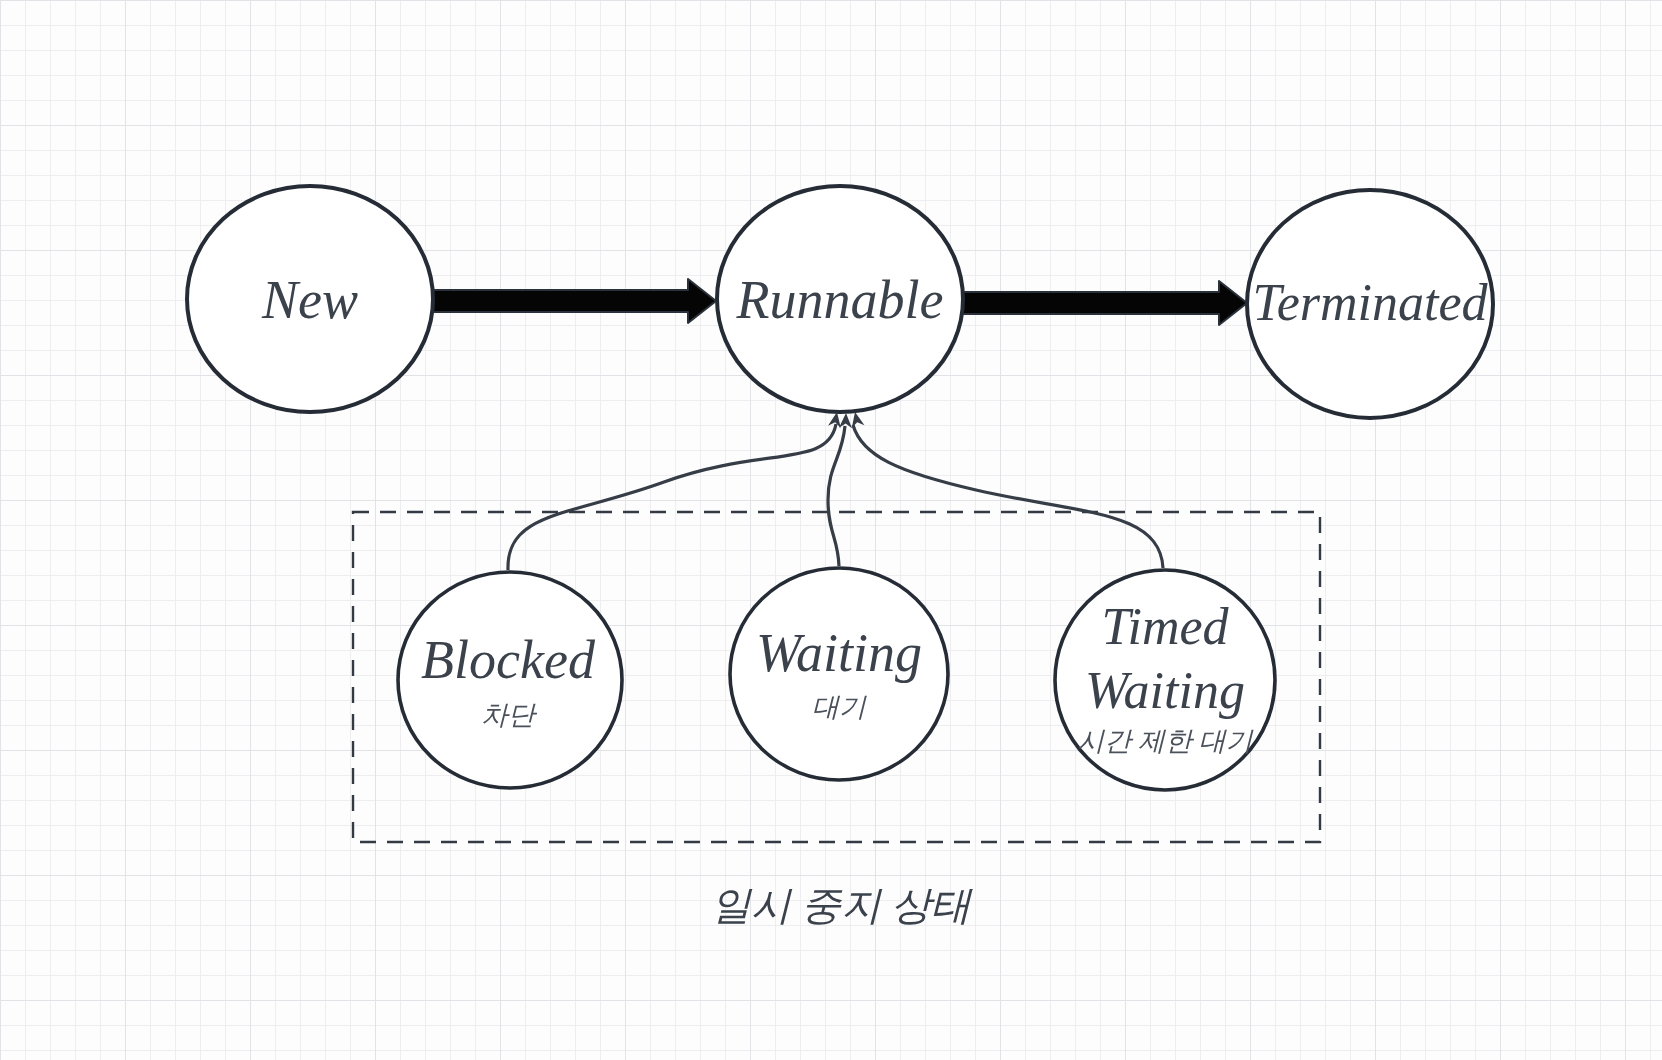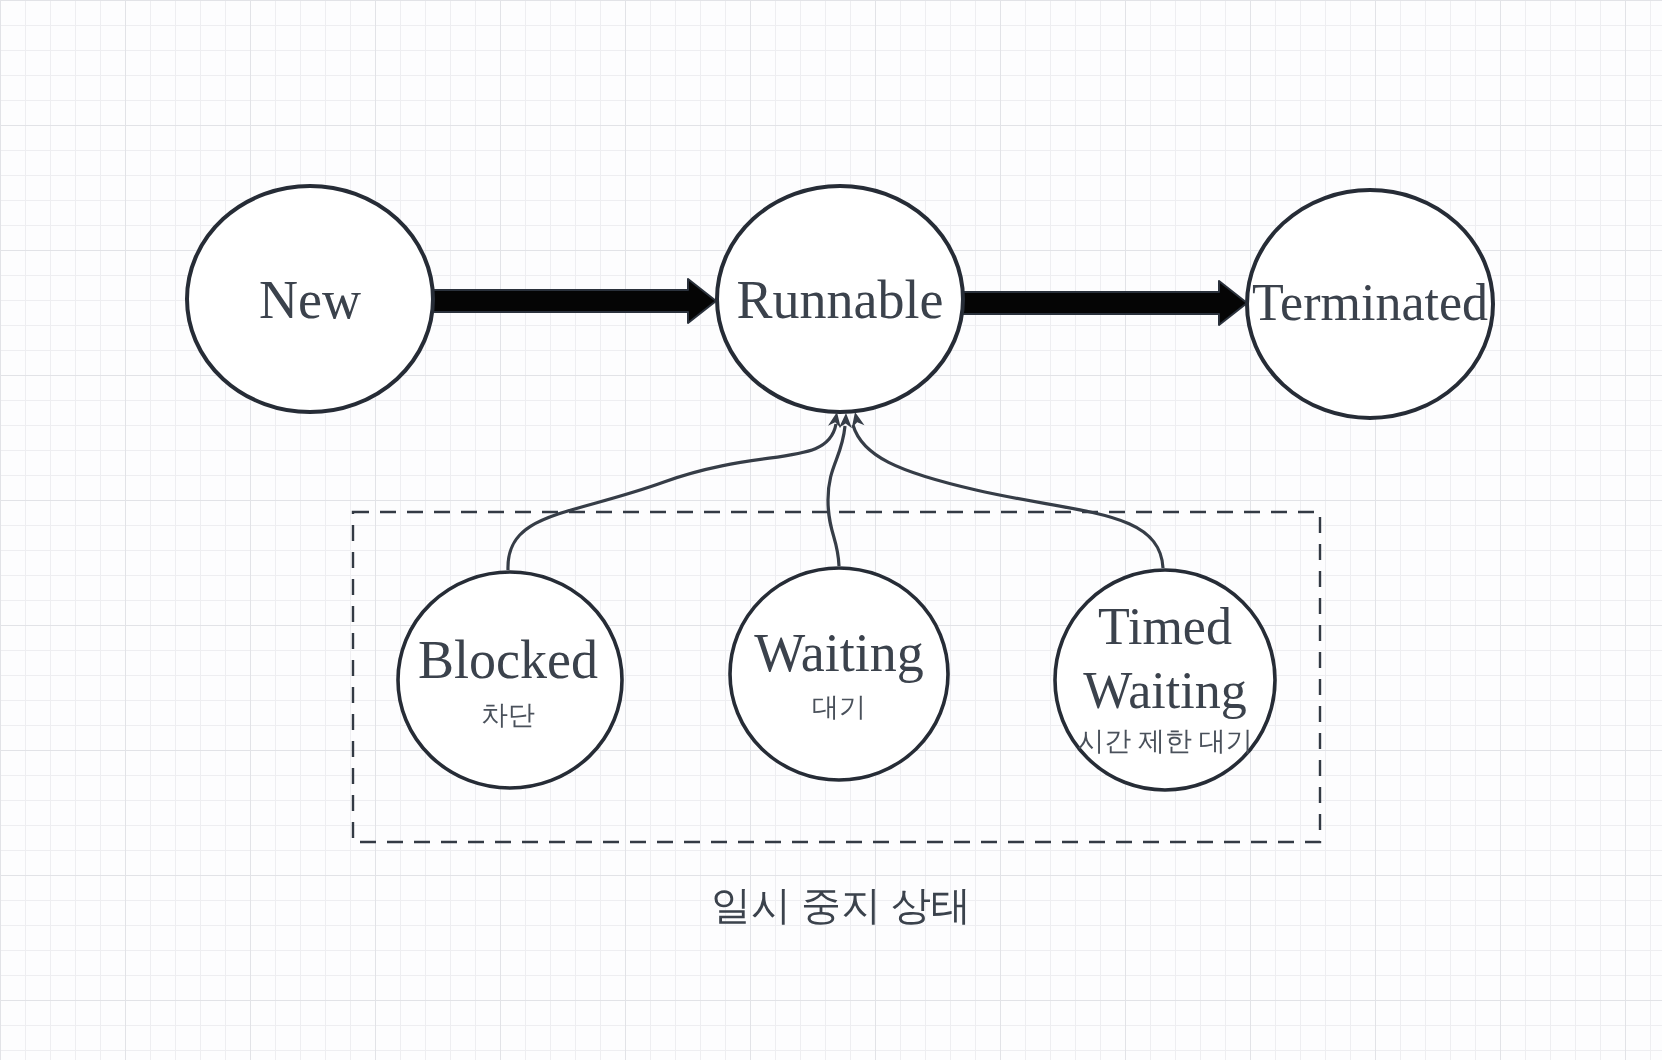--- a/index.html
+++ b/index.html
@@ -12,20 +12,21 @@
     width: 1662px;
     height: 1060px;
     overflow: hidden;
     background-color: #fdfdfe;
     background-image:
       linear-gradient(to right, #e2e3e7 1px, transparent 1px),
       linear-gradient(to bottom, #e2e3e7 1px, transparent 1px),
       linear-gradient(to right, #eeeef1 1px, transparent 1px),
       linear-gradient(to bottom, #eeeef1 1px, transparent 1px);
     background-size: 125px 125px, 125px 125px, 25px 25px, 25px 25px;
+    font-style: italic;
   }
   svg.diagram {
     position: absolute;
     left: 0;
     top: 0;
   }
   text {
     font-family: "Liberation Serif", "DejaVu Serif", serif;
     fill: #3b424c;
   }

